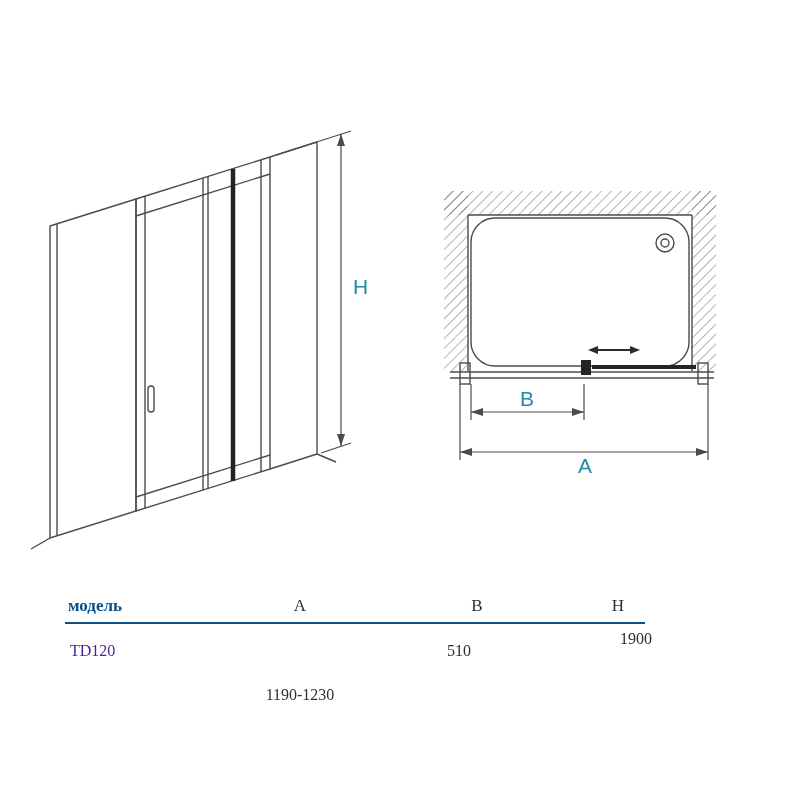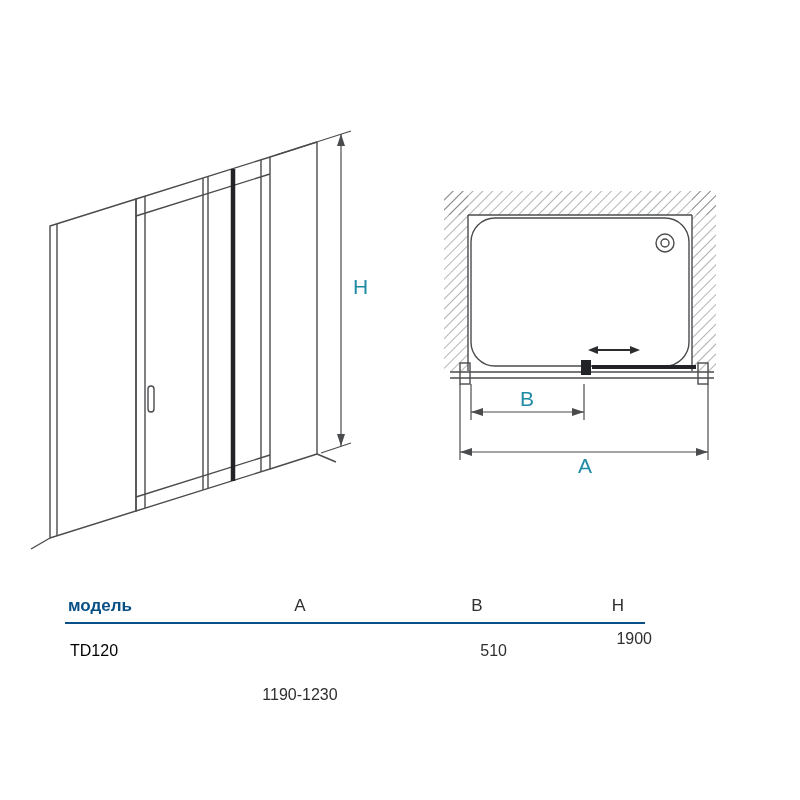--- a/index.html
+++ b/index.html
@@ -7,29 +7,29 @@
     width:800px;height:800px;background:#ffffff;position:relative;
     font-family:"Liberation Sans",sans-serif;overflow:hidden;
   }
   svg.drawing{position:absolute;left:0;top:0;}
   .dim-label{
     fill:#1f8ba4;
     font-family:"Liberation Sans",sans-serif;
     font-size:21px;
   }
   .spec-table{position:absolute;left:0;top:588px;width:800px;height:100px;}
-  .cell{position:absolute;font-size:17px;color:#2f2f31;white-space:nowrap;}
+  .cell{position:absolute;font-size:17px;color:#2f2f31;white-space:nowrap;font-family:Liberation Serif, serif;}
   .model-header{left:68px;top:8px;font-weight:bold;color:#084f86;}
   .col-a{left:270px;top:8px;width:60px;text-align:center;}
   .col-b{left:447px;top:8px;width:60px;text-align:center;}
   .col-h{left:588px;top:8px;width:60px;text-align:center;}
   .rule{position:absolute;left:65px;top:34px;width:580px;height:2px;background:#0a4f86;}
-  .model-val{left:70px;top:54px;font-size:16px;color:#000000;}
+  .model-val{left:70px;top:54px;font-size:16px;color:#4c1d95;}
   .val-a{left:240px;top:54px;width:120px;text-align:center;font-size:16px;margin-top:44px;}
-  .val-b{left:447px;top:54px;width:60px;text-align:right;font-size:16px;}
+  .val-b{left:447px;top:54px;width:60px;text-align:left;font-size:16px;}
   .val-h{left:584px;top:42px;width:68px;text-align:right;font-size:16px;}
 </style>
 </head>
 <body>
 
 <svg class="drawing" width="800" height="800" viewBox="0 0 800 800" xmlns="http://www.w3.org/2000/svg">
 
   <defs>
     <pattern id="hatch" width="7" height="7" patternUnits="userSpaceOnUse" patternTransform="rotate(45)">
       <line x1="0" y1="0" x2="0" y2="7" stroke="#66676a" stroke-width="1"></line>

